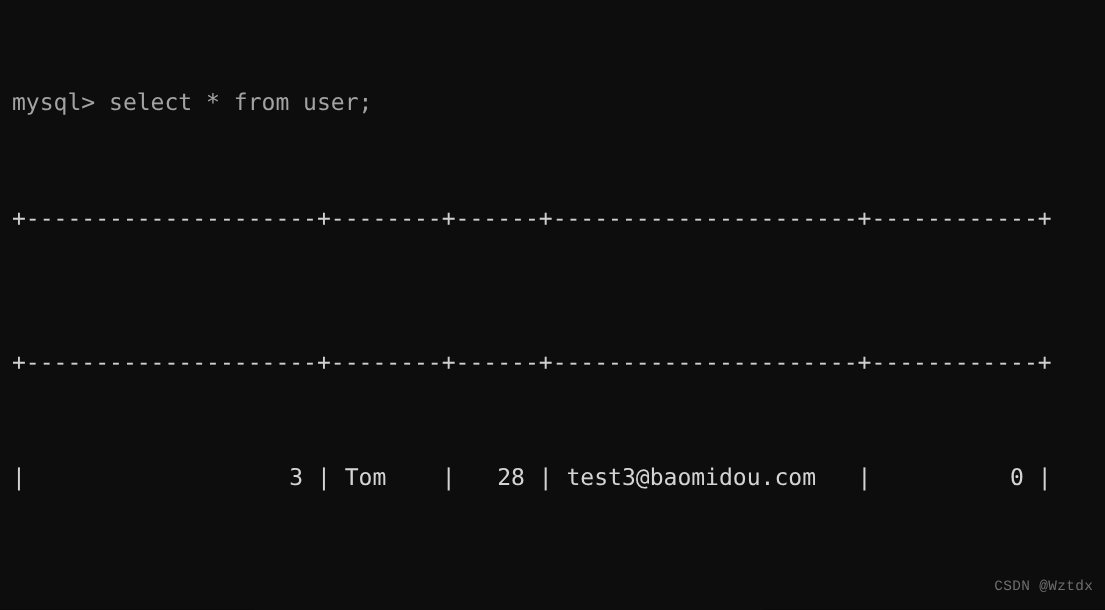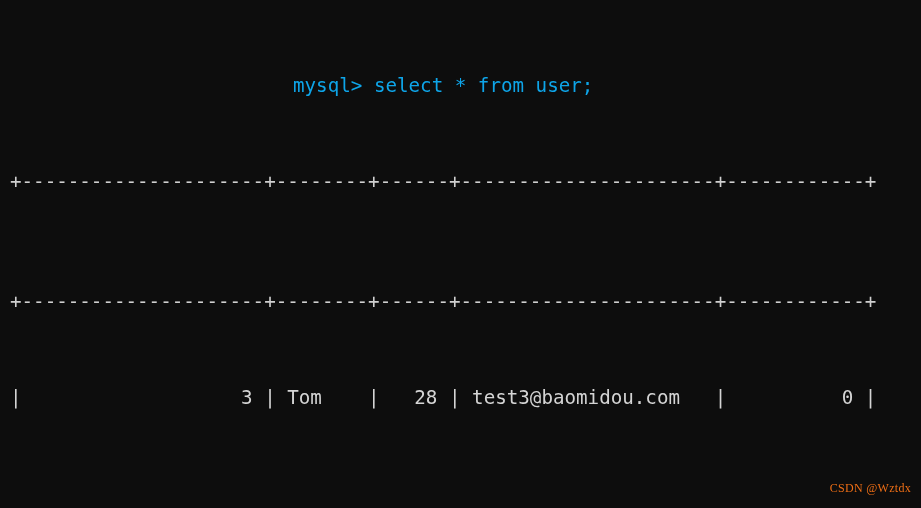--- a/index.html
+++ b/index.html
@@ -34,30 +34,29 @@
   }
   .line {
     white-space: pre;
     height: 24px;
     font-variant-ligatures: none;
   }
   .rule {
     color: #cfcfcf;
   }
   .prompt-line {
-    color: #0ea5e9;
-    text-align: center;
+    color: #a3a3a3;
   }
   .watermark {
     position: absolute;
     right: 10px;
     bottom: 12px;
-    color: #f97316;
+    color: #737373;
     font-size: 12px;
-    font-family: Liberation Serif, serif;
+    font-family: Liberation Mono, monospace;
     letter-spacing: 0.3px;
     opacity: 0.95;
   }
 </style>
 </head>
 <body>
 
 <div id="terminal">
   <div class="term-lines">
 

